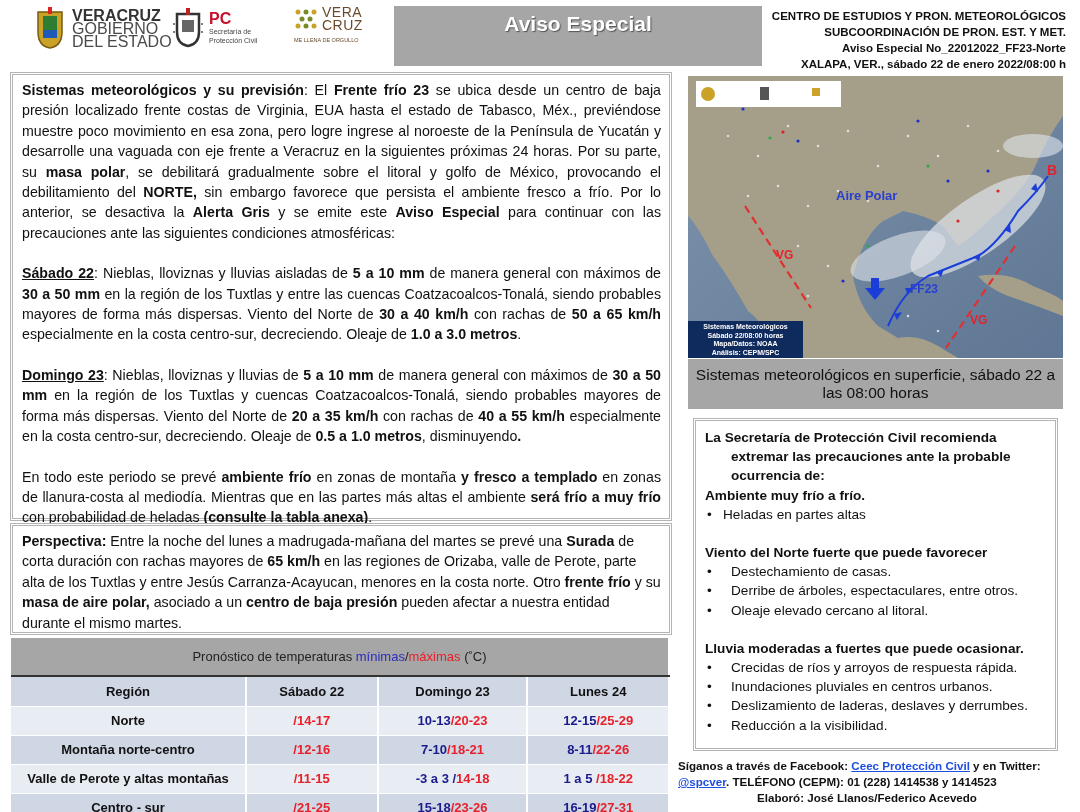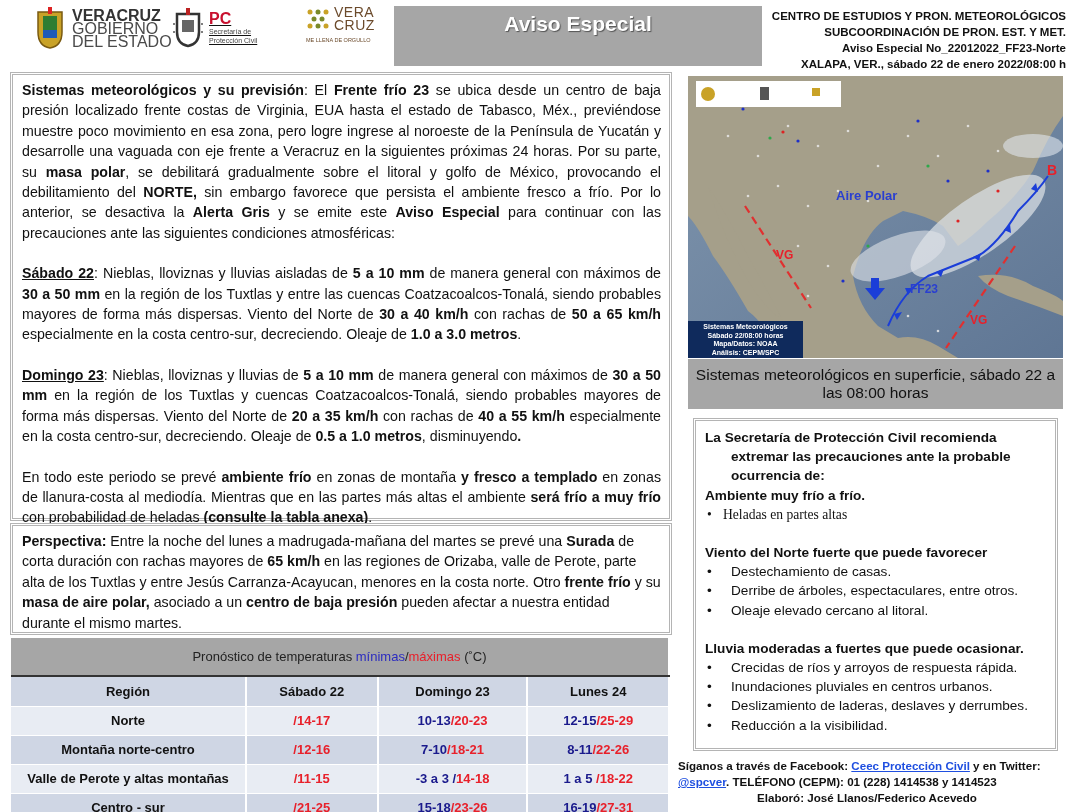--- a/index.html
+++ b/index.html
@@ -43,21 +43,21 @@
   .map { position: absolute; left: 688px; top: 76px; width: 375px; height: 282px; overflow: hidden; background: #9aa7b0; }
   .map-caption { position: absolute; left: 688px; top: 359px; width: 375px; height: 50px; background: #a6a6a6; text-align: center; font-size: 15.5px; line-height: 18px; padding-top: 7px; color: #111; }
 
   
   .rec { position: absolute; left: 693px; top: 418px; width: 365px; height: 333px; border: 3px double #b4b4b4; padding: 7px 9px; font-size: 13.6px; line-height: 19.2px; }
   .rec .hd { font-weight: bold; }
   .rec .indent { padding-left: 26px; font-weight: bold; }
   .rec ul { list-style: none; }
   .rec li { position: relative; padding-left: 26px; }
   .rec li::before { content: "•"; position: absolute; left: 2px; }
-  .rec li.tight { padding-left: 18px; font-family: Liberation Serif, serif; }
+  .rec li.tight { padding-left: 18px; }
   .gap { height: 19px; }
 
   .footer { position: absolute; left: 678px; top: 758px; width: 400px; font-size: 11.6px; line-height: 16px; font-weight: bold; }
   .footer a { color: #1f4fe0; text-decoration: underline; }
   .footer .right { text-align: center; padding-right: 22px; }
 </style>
 </head>
 <body>
 
 <div class="logo-group" style="left:34px;">
@@ -77,28 +77,28 @@
 <div class="logo-group" style="left:172px;">
   <svg width="32" height="44" viewBox="0 0 32 44">
     <path d="M5 8 h22 v18 q0 12 -11 14 q-11 -2 -11 -14z" fill="#fff" stroke="#333" stroke-width="2.5"></path>
     <rect x="10" y="14" width="12" height="12" fill="#666"></rect>
     <rect x="14" y="2" width="4" height="7" fill="#b22"></rect>
     <circle cx="2" cy="18" r="1" fill="#555"></circle>
       <circle cx="30" cy="18" r="1" fill="#555"></circle>
     <circle cx="2" cy="26" r="1" fill="#555"></circle>
       <circle cx="30" cy="26" r="1" fill="#555"></circle>
   </svg>
-  <div style="margin-left:5px;text-decoration:underline;">
+  <div style="margin-left:5px;">
     <div style="color:#c8102e;font-weight:bold;font-size:16px;line-height:16px;">PC</div>
     <div style="font-size:7px;line-height:9px;color:#444;">Secretaría de</div>
     <div style="font-size:7px;line-height:9px;color:#444;">Protección Civil</div>
   </div>
 </div>
 
-<div class="logo-group" style="left:306px;flex-direction:column;align-items:flex-start;">
+<div class="logo-group" style="left:294px;flex-direction:column;align-items:flex-start;">
   <div style="display:flex;align-items:center;">
     <svg width="24" height="22" viewBox="0 0 24 22">
       <g fill="#c9a227">
         <circle cx="4" cy="4" r="2.5"></circle>
           <circle cx="12" cy="4" r="2.5" fill="#7a8a2a"></circle>
           <circle cx="20" cy="4" r="2.5"></circle>
         <circle cx="8" cy="11" r="2.5" fill="#7a8a2a"></circle>
           <circle cx="16" cy="11" r="2.5" fill="#7a8a2a"></circle>
         <circle cx="4" cy="18" r="2.5"></circle>
           <circle cx="12" cy="18" r="2.5" fill="#7a8a2a"></circle>

